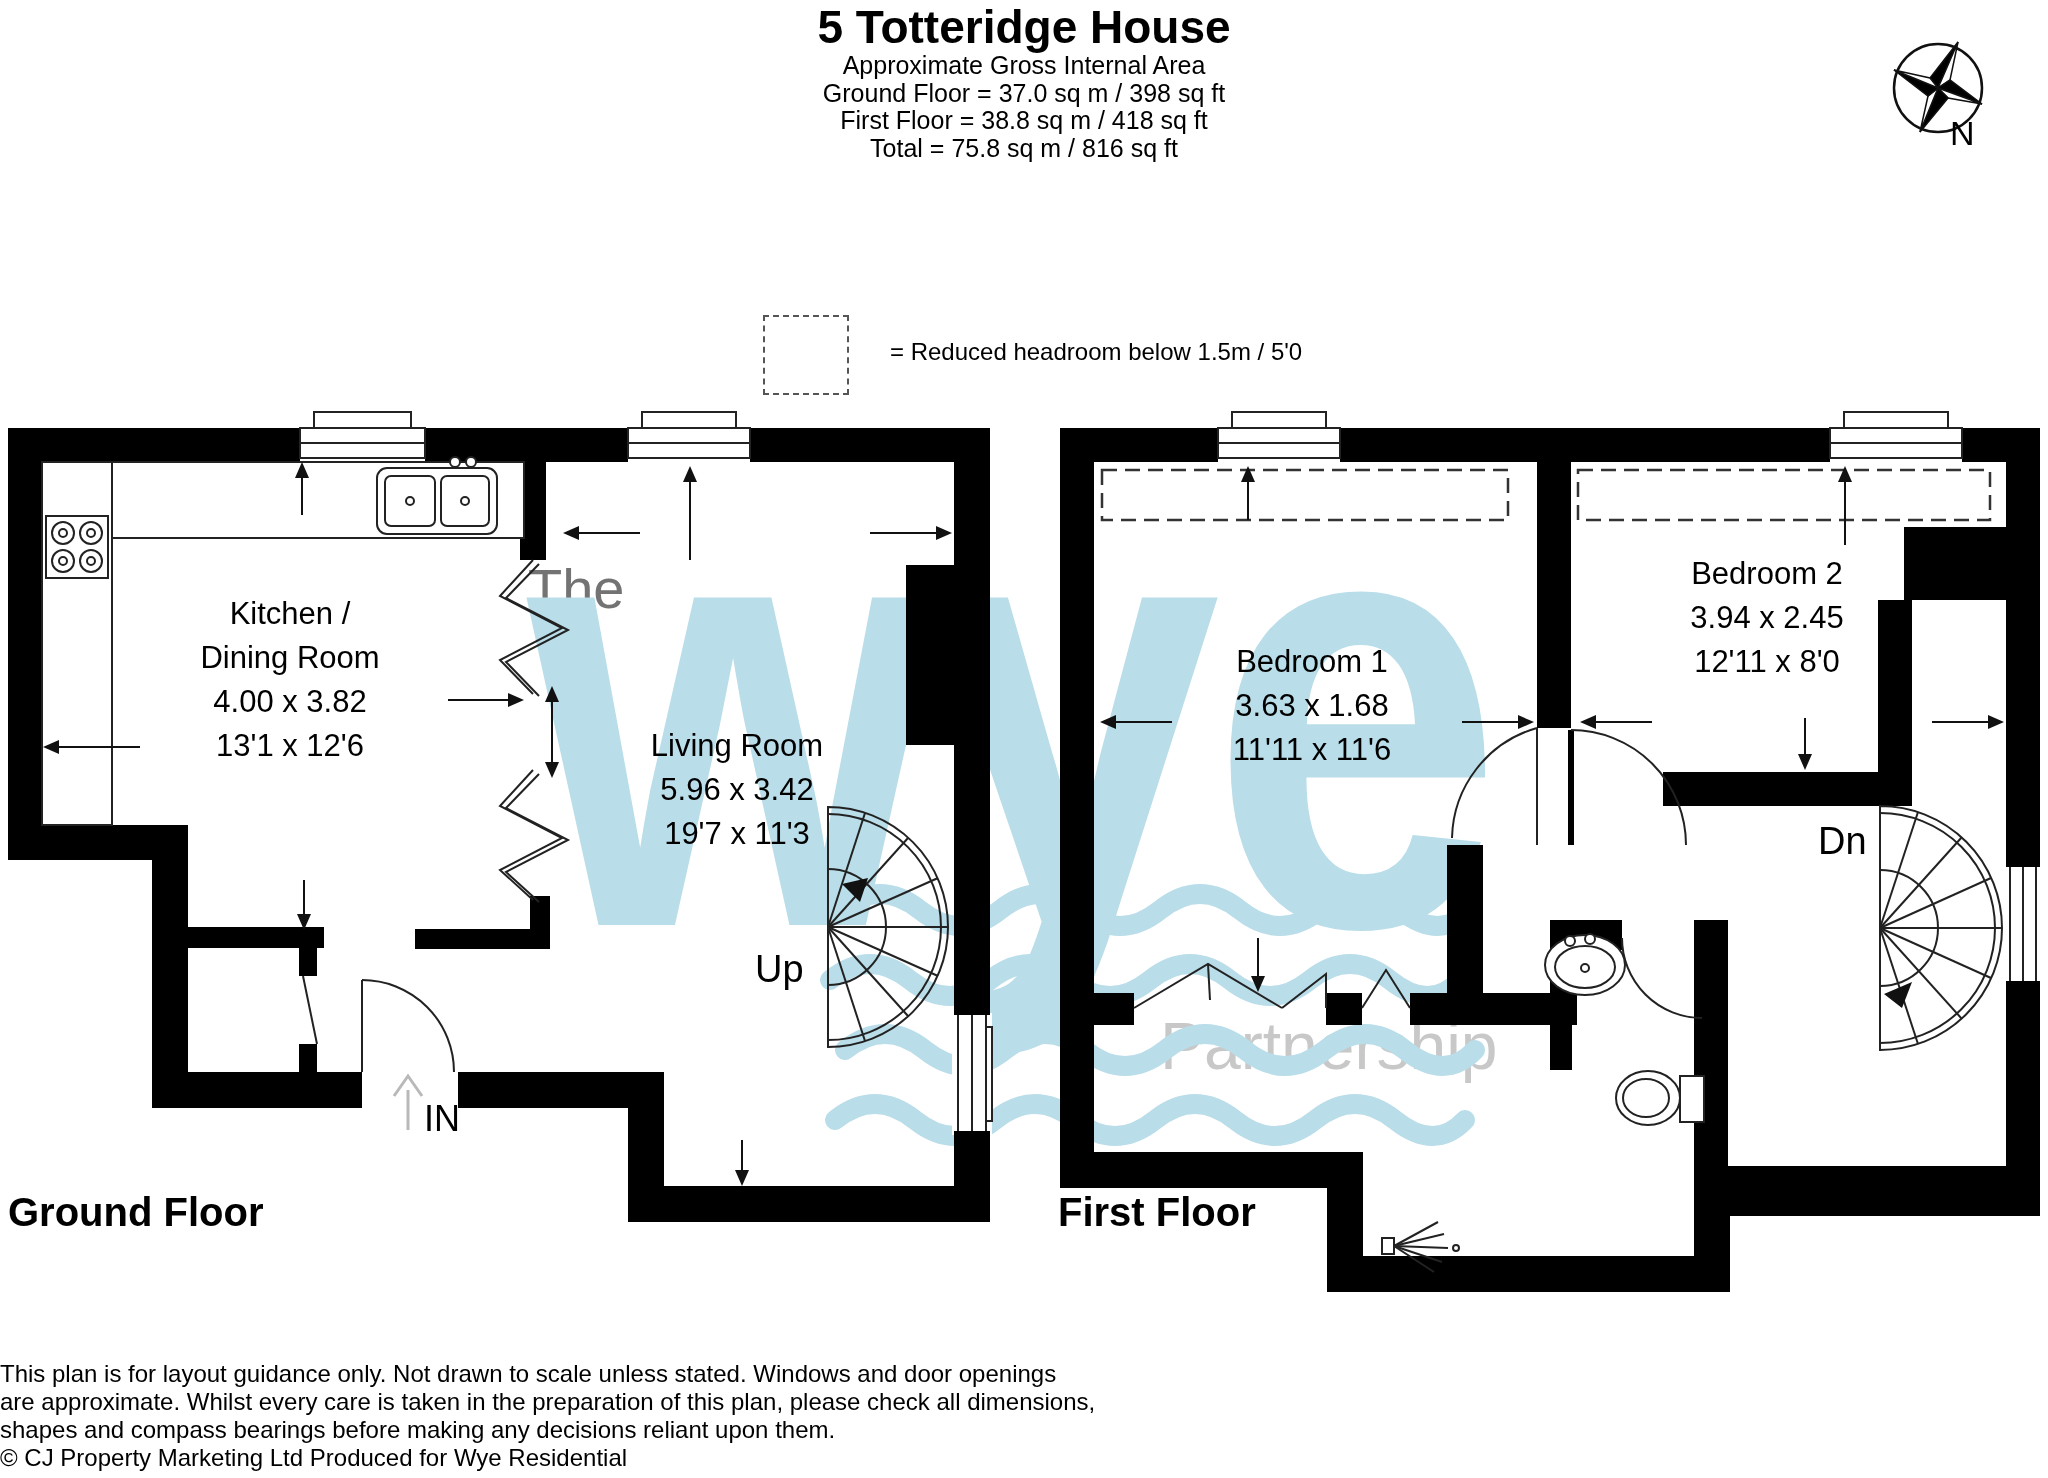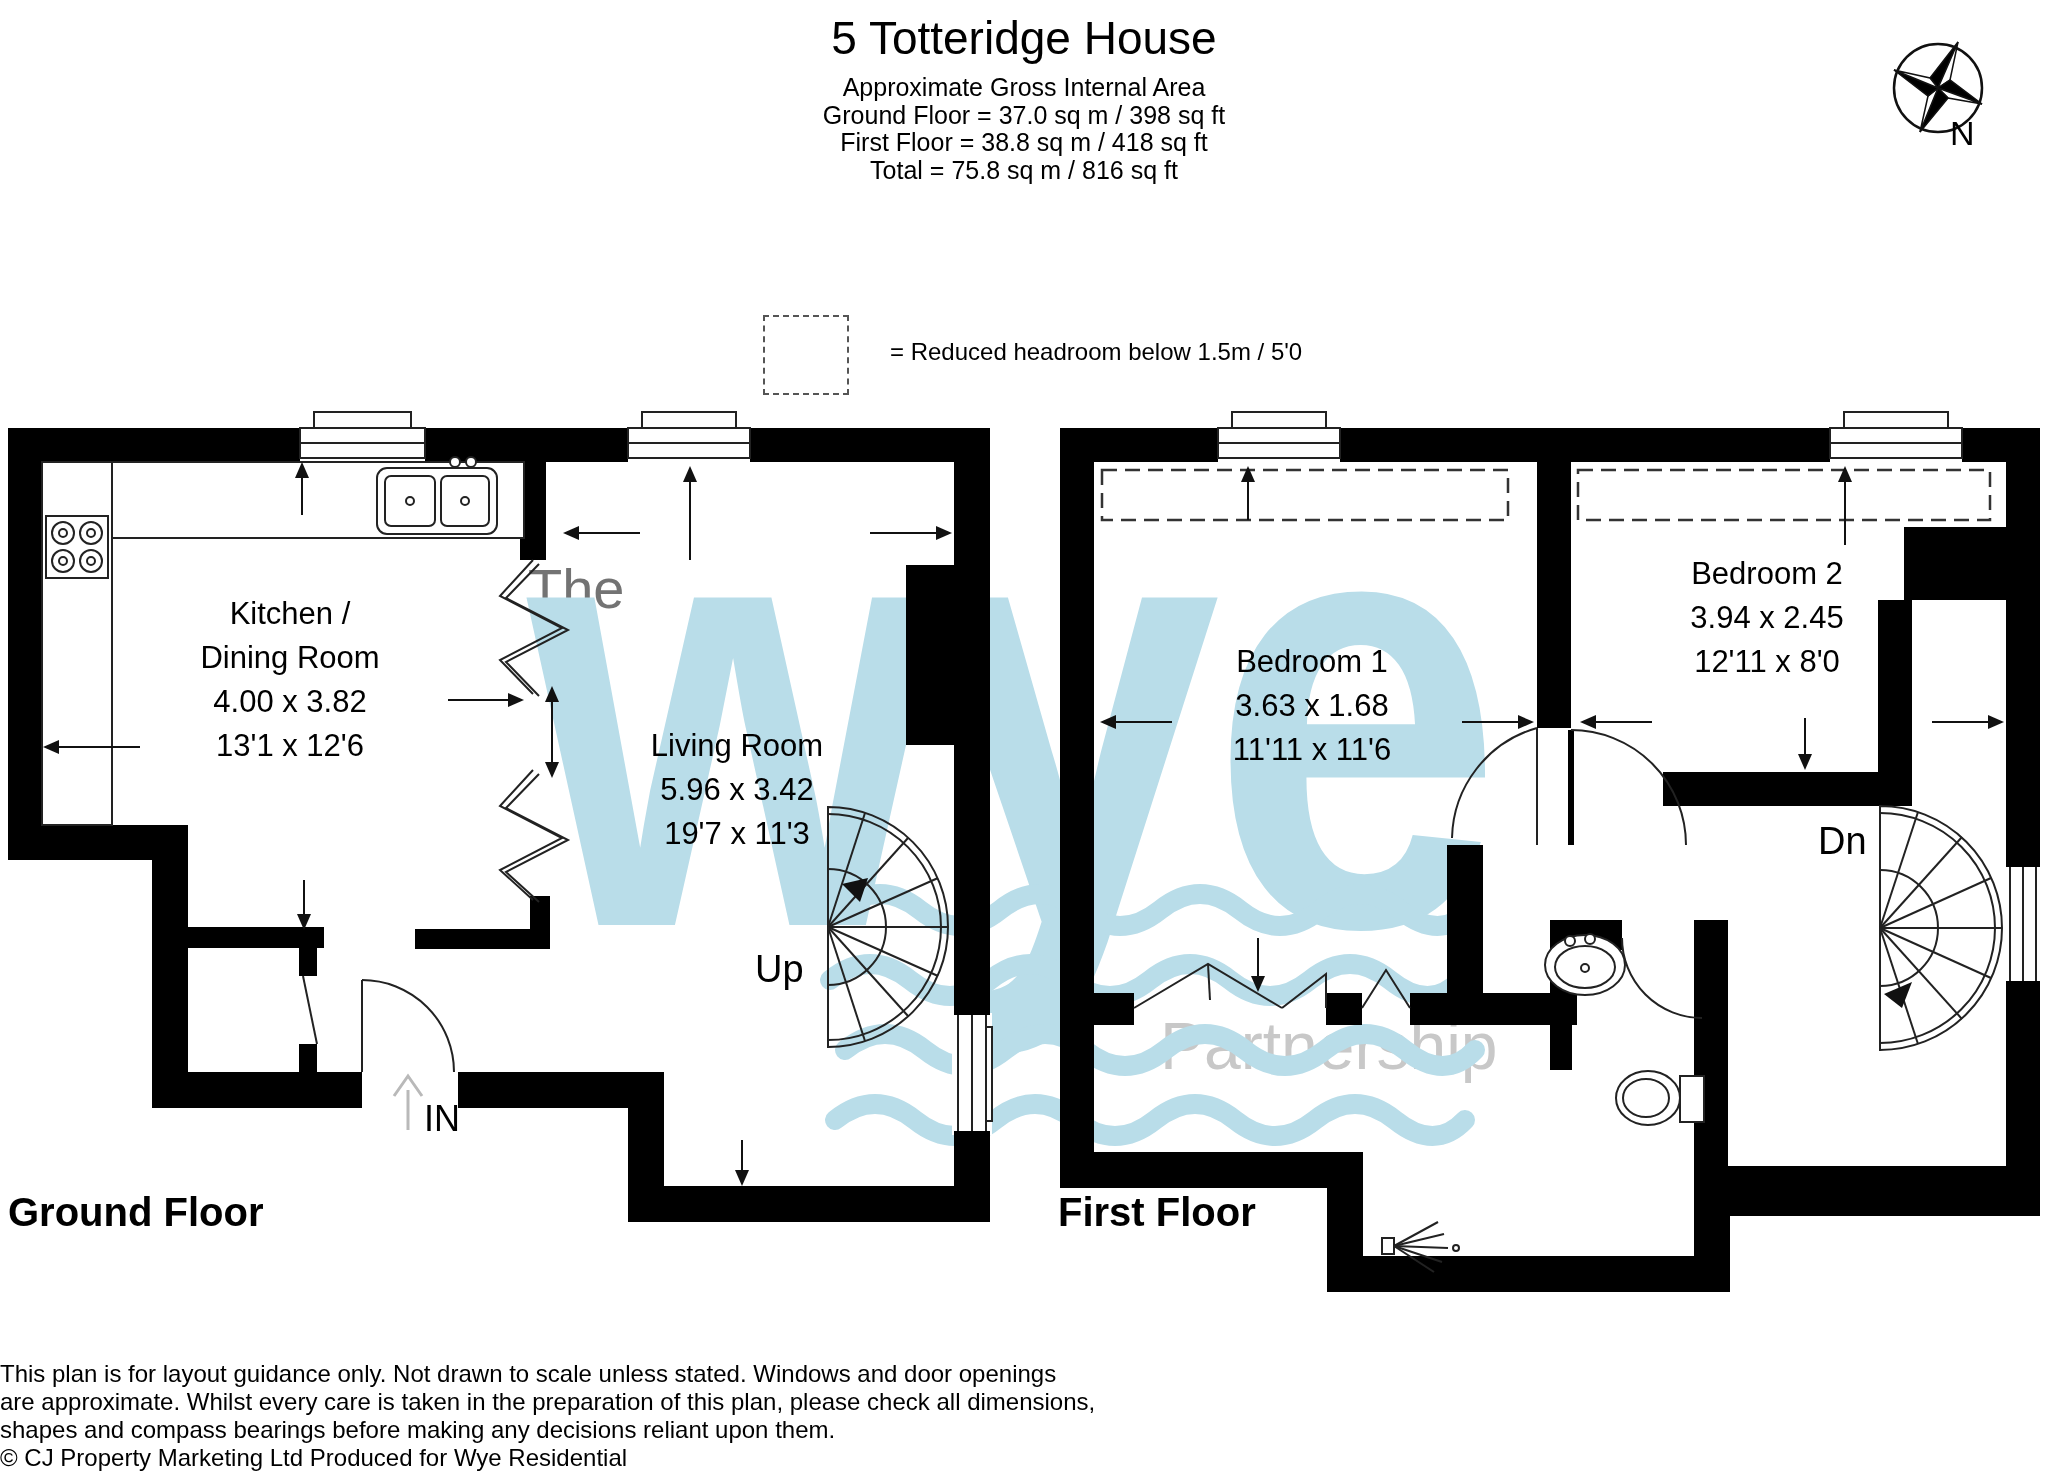--- a/index.html
+++ b/index.html
@@ -1,21 +1,21 @@
 <!DOCTYPE html>
 <html><head>
 <meta charset="utf-8">
 <style>
   html,body{margin:0;padding:0;background:#fff;}
   body{width:2048px;height:1478px;position:relative;overflow:hidden;
        font-family:"Liberation Sans",sans-serif;color:#000;}
   .abs{position:absolute;}
   
   #header{left:0;top:2px;width:2048px;text-align:center;}
-  #header h1{margin:12px;font-size:46px;font-weight:normal;line-height:48px;}
+  #header h1{margin:1px;font-size:46px;font-weight:bold;line-height:48px;}
   #header .sub{font-size:25px;line-height:27.5px;}
   
   #legend-box{left:763px;top:315px;width:82px;height:76px;border:2px dashed #555;}
   #legend-text{left:880px;top:338px;font-size:24px;margin-left:10px;}
   
   #wm-the{left:528px;top:556px;font-size:56px;color:#737373;}
   #wm-logo{left:528px;top:400px;font-size:620px;font-weight:bold;line-height:1;
            color:#b9dde9;letter-spacing:-0.02em;transform:scaleX(.85);transform-origin:left top;}
   #wm-partnership{left:1160px;top:1008px;font-size:66px;color:#c8c8c8;}
   

